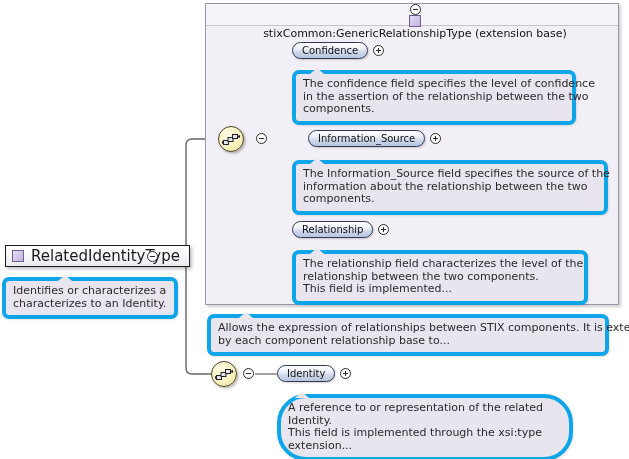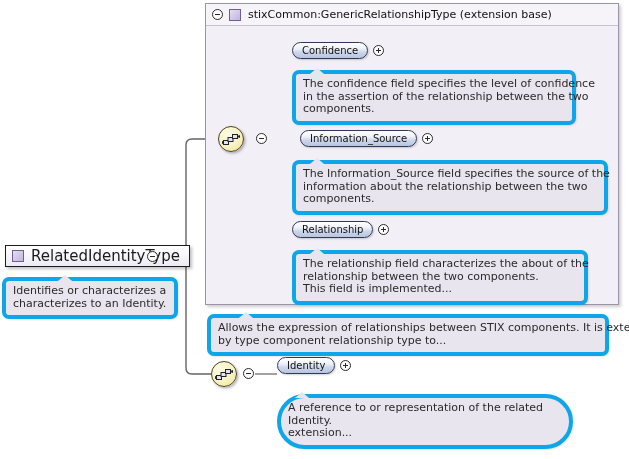--- a/index.html
+++ b/index.html
@@ -46,20 +46,21 @@
     position: absolute;
     left: 0; top: 0;
     width: 100%;
     height: 22px;
     box-sizing: border-box;
     border-bottom: 1px solid #c9c2d2;
     display: flex;
     align-items: center;
     padding-left: 6px;
     background: #f6f4f9;
+    flex-direction: column;
   }
   .ext-title {
     font-size: 11px;
     color: #111;
     white-space: nowrap;
   }
 
   
   .toggle {
     width: 11px;
@@ -232,58 +233,58 @@
     <div class="pill">Confidence</div>
     <div class="toggle plus"></div>
   </div>
   <div class="note" style="left:292px; top:70px; width:284px;">
     <span class="tail" style="left:14px;"></span>
     <span class="ln">The confidence field specifies the level of confidence</span>
     <span class="ln">in the assertion of the relationship between the two</span>
     <span class="ln">components.</span>
   </div>
 
-  <div class="elem" style="left:300px; top:130px;">
+  <div class="elem" style="left:308px; top:130px;">
     <div class="pill">Information_Source</div>
     <div class="toggle plus"></div>
   </div>
   <div class="note" style="left:292px; top:160px; width:316px;">
     <span class="tail" style="left:14px;"></span>
     <span class="ln">The Information_Source field specifies the source of the</span>
     <span class="ln">information about the relationship between the two</span>
     <span class="ln">components.</span>
   </div>
 
   <div class="elem" style="left:292px; top:221px;">
     <div class="pill">Relationship</div>
     <div class="toggle plus"></div>
   </div>
   <div class="note" style="left:292px; top:250px; width:296px;">
     <span class="tail" style="left:14px;"></span>
-    <span class="ln">The relationship field characterizes the about of the</span>
+    <span class="ln">The relationship field characterizes the level of the</span>
     <span class="ln">relationship between the two components.</span>
     <span class="ln">This field is implemented...</span>
   </div>
 
   <div class="root-box">
     <div class="type-swatch"></div>
     <span>RelatedIdentityType</span>
   </div>
   <div class="toggle" style="position:absolute; left:147px; top:251px;"></div>
 
   <div class="note" style="left:2px; top:277px; width:176px;">
     <span class="tail" style="left:52px;"></span>
     <span class="ln">Identifies or characterizes a</span>
     <span class="ln">characterizes to an Identity.</span>
   </div>
 
   <div class="note" style="left:207px; top:314px; width:402px;">
     <span class="tail" style="left:28px;"></span>
     <span class="ln">Allows the expression of relationships between STIX components. It is extended</span>
-    <span class="ln">by type component relationship type to...</span>
+    <span class="ln">by each component relationship base to...</span>
   </div>
 
   <div class="compositor" style="left:211px; top:361px;">
     <svg width="18" height="16" viewBox="0 0 18 16">
       <g stroke="#22222c" stroke-width="1" fill="#e6e4ef">
         <rect x="1.5" y="8.5" width="5" height="4"></rect>
         <rect x="6.0" y="5.5" width="5" height="4"></rect>
         <rect x="10.5" y="2.5" width="5" height="4"></rect>
       </g>
       <g stroke="#22222c" stroke-width="1">
@@ -291,24 +292,25 @@
         <path d="M15.5,4.5 H16.8"></path>
       </g>
       <g fill="#22222c">
         <rect x="0" y="9.2" width="1.6" height="2.6"></rect>
         <rect x="16.4" y="3.2" width="1.6" height="2.6"></rect>
       </g>
     </svg>
   </div>
   <div class="toggle" style="position:absolute; left:243px; top:368px;"></div>
 
-  <div class="elem" style="left:277px; top:357px;">
+  <div class="elem" style="left:277px; top:365px;">
     <div class="pill">Identity</div>
     <div class="toggle plus"></div>
   </div>
   <div class="note" style="left:277px; top:394px; width:296px;border-radius:29px;">
     <span class="tail" style="left:14px;"></span>
     <span class="ln">A reference to or representation of the related</span>
     <span class="ln">Identity.</span>
+    <span class="ln">This field is implemented through the xsi:type</span>
     <span class="ln">extension...</span>
   </div>
 
 </div>
 
 </body></html>

